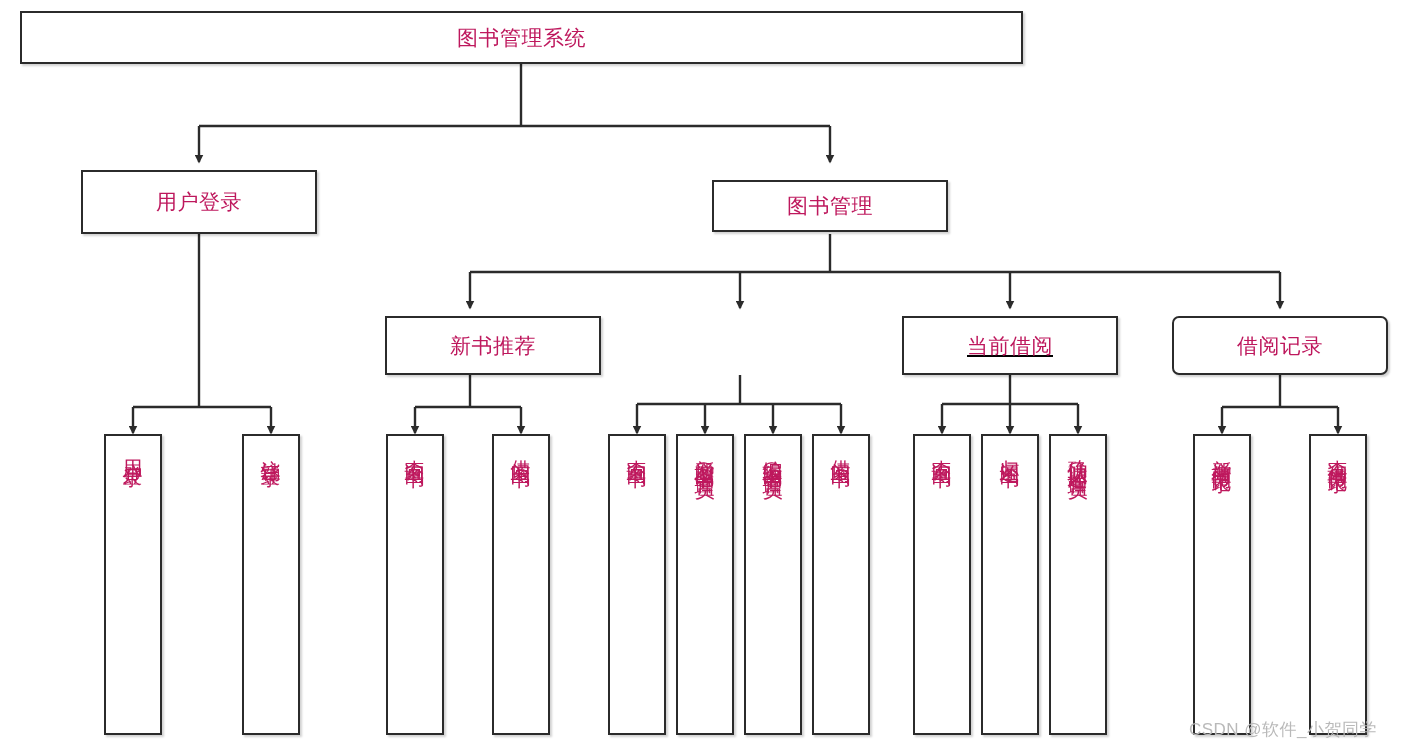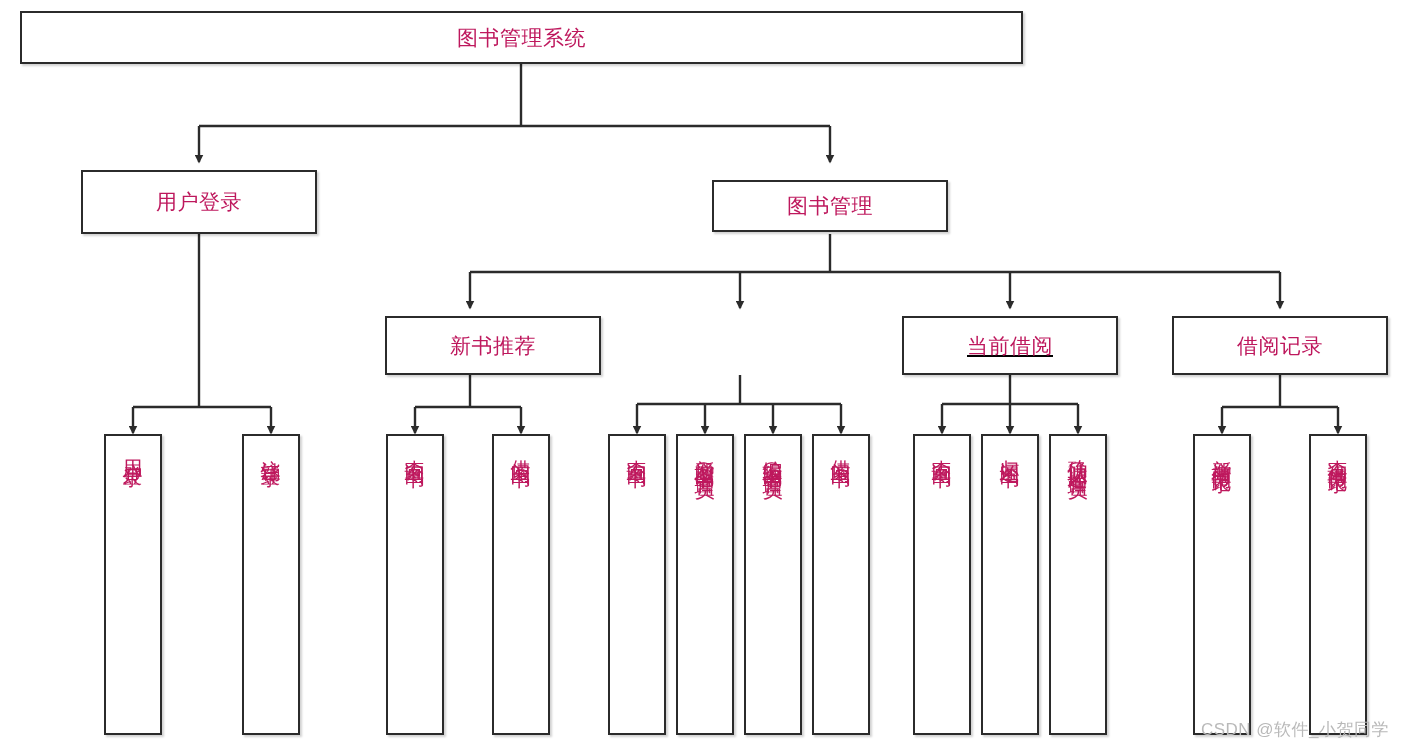--- a/index.html
+++ b/index.html
@@ -50,21 +50,21 @@
   .node-box.vertical .node-label {
     writing-mode: vertical-rl;
     text-orientation: upright;
     font-size: 20px;
     letter-spacing: 3px;
     line-height: 1;
     white-space: nowrap;
   }
   .watermark {
     position: absolute;
-    right: 16px;
+    right: 28px;
     bottom: 6px;
     font-size: 17px;
     color: #b9b9b9;
     letter-spacing: 0.5px;
     white-space: nowrap;
     pointer-events: none;
   }
 </style>
 </head>
 <body>
@@ -143,21 +143,21 @@
   <div class="node-box" style="left:712px; top:180px; width:236px; height:52px;">
     <span class="node-label">图书管理</span>
   </div>
 
   <div class="node-box" style="left:362px; top:316px; width:216px; height:59px;margin-left:23px;">
     <span class="node-label">新书推荐</span>
   </div>
   <div class="node-box" style="left:902px; top:316px; width:216px; height:59px;text-decoration:underline;">
     <span class="node-label">当前借阅</span>
   </div>
-  <div class="node-box" style="left:1172px; top:316px; width:216px; height:59px;">
+  <div class="node-box" style="left:1172px; top:316px; width:216px; height:59px;border-radius:7px;">
     <span class="node-label">借阅记录</span>
   </div>
 
   <div class="node-box vertical" style="left:104px; top:434px; width:58px; height:301px;">
     <span class="node-label">用户登录</span>
   </div>
   <div class="node-box vertical" style="left:242px; top:434px; width:58px; height:301px;">
     <span class="node-label">注销登录</span>
   </div>
 

